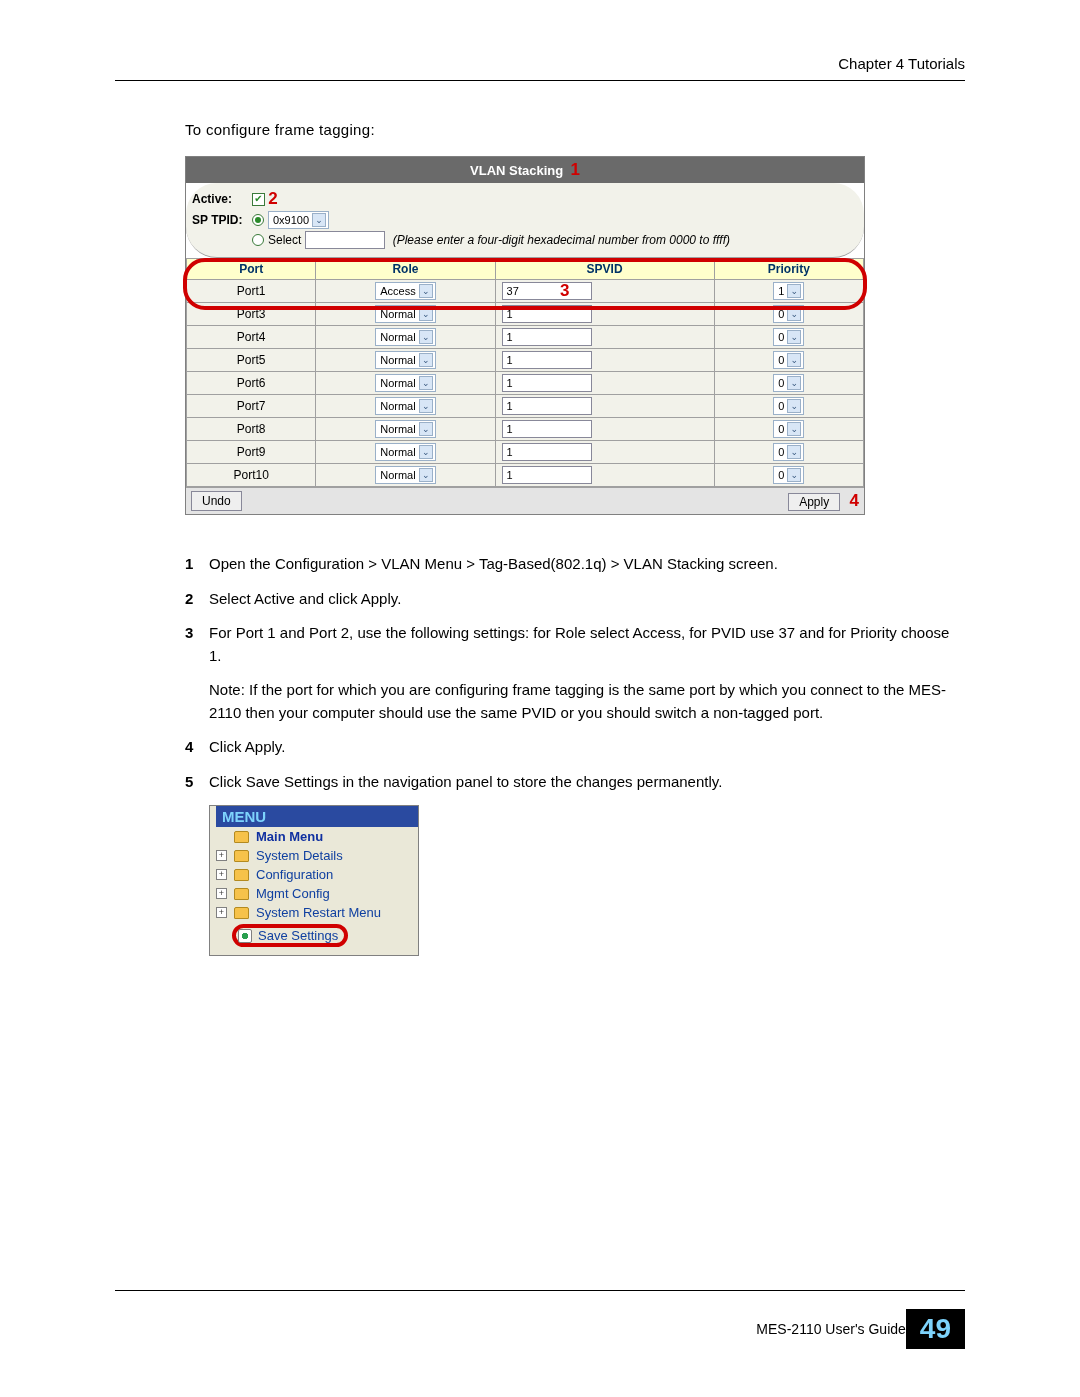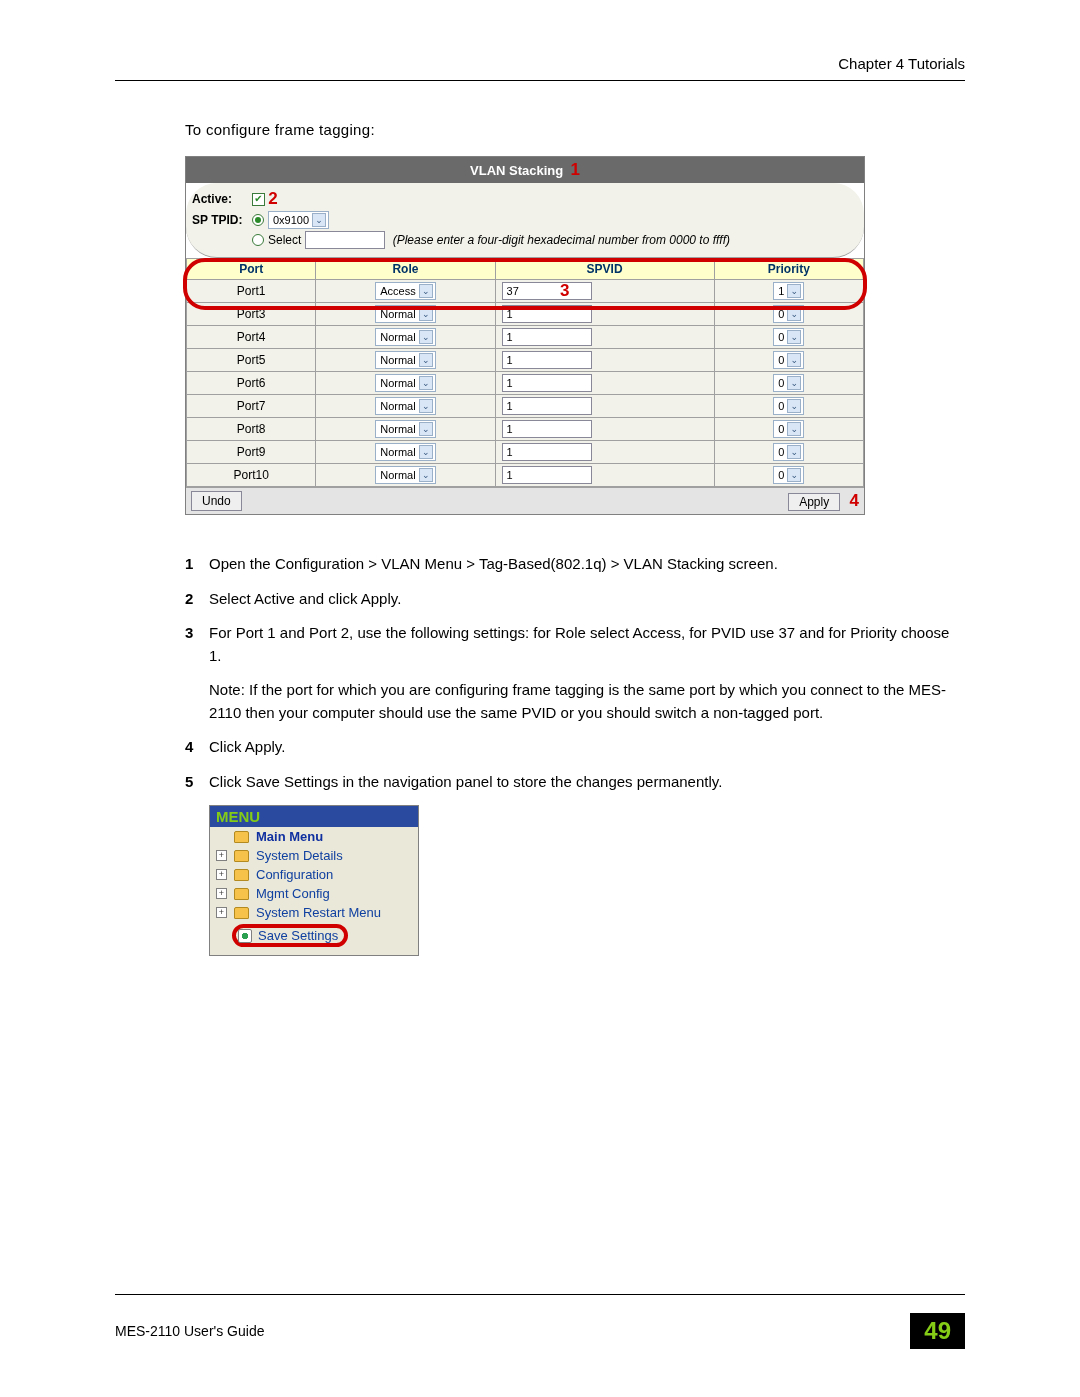--- a/index.html
+++ b/index.html
@@ -154,24 +154,25 @@
     margin-left: 94px;
     margin-top: 10px;
     width: 210px;
     border: 1px solid #808080;
     background: #eae8d8;
     font-size: 13px;
     padding-bottom: 6px;
   }
   .menu-title {
     background: #2a4aa0;
-    color: #84cc16;
+    color: #7dd3fc;
     font-weight: bold;
     padding: 2px 6px;
     font-size: 15px;
+    margin-left: 6px;
   }
   .menu-item {
     display: flex;
     align-items: center;
     padding: 2px 4px 2px 6px;
     color: #1040a0;
     gap: 7px;
   }
   .folder {
     width: 15px; height: 12px;
@@ -206,29 +207,29 @@
     margin-left: -2px;
   }
   .footer {
     position: absolute;
     bottom: 48px;
     left: 115px;
     right: 115px;
   }
   .footer-row {
     display: flex;
-    justify-content: space-between;
+    justify-content: flex-end;
     align-items: center;
     margin-top: 18px;
   }
   .pagebox {
     background: #000;
-    color: #84cc16;
-    font-weight: bold;
-    font-size: 24px;
+    color: #7dd3fc;
+    font-weight: bold;
+    font-size: 28px;
     padding: 4px 14px;
   }
   .c3-pos { position: absolute; left: 445px; top: 125px; }
   .c4-pos { margin-left: 6px; }
 </style>
 </head>
 <body>
 
 <div class="page">
   <div class="header">Chapter 4 Tutorials</div>

